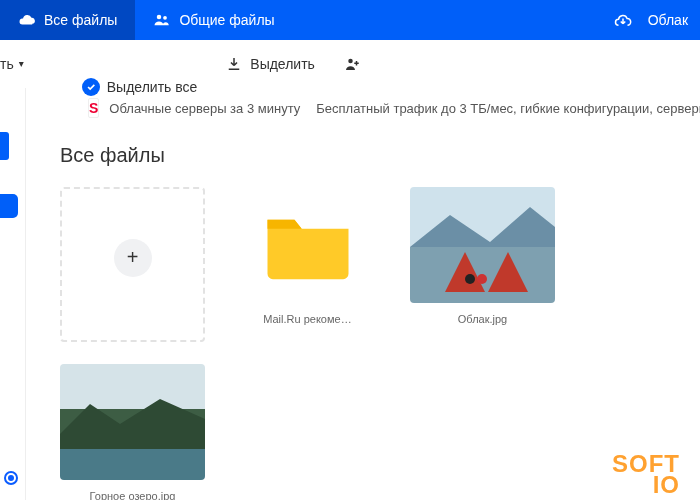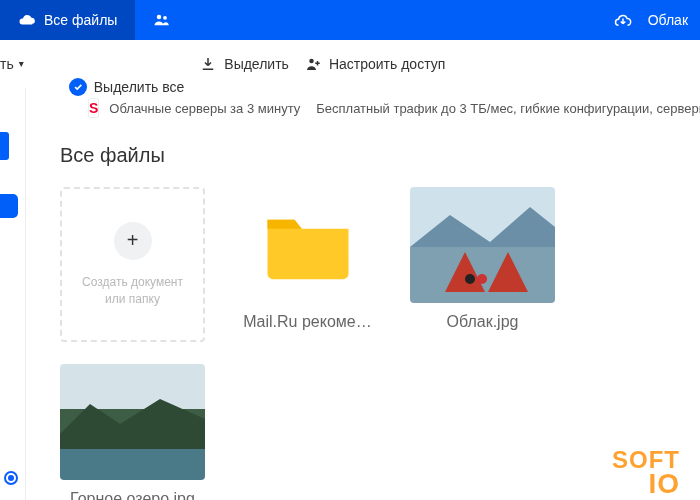--- a/index.html
+++ b/index.html
@@ -3,42 +3,42 @@
 <meta charset="utf-8">
 <style>
   * { box-sizing: border-box; margin: 0; padding: 0; }
   body { font-family: Arial, Helvetica, sans-serif; font-size: 14px; color: #333; width: 700px; height: 500px; overflow: hidden; position: relative; }
   .top-nav { background: #005ff9; height: 40px; display: flex; align-items: stretch; color: #fff; }
   .nav-tab { display: flex; align-items: center; gap: 8px; padding: 0 18px; cursor: pointer; font-size: 14px; }
   .nav-tab.active { background: #0048c2; }
   .nav-spacer { flex: 1; }
   .cloud-right { display: flex; align-items: center; gap: 16px; padding: 0 12px; cursor: pointer; }
   .icon-svg { display: inline-flex; width: 18px; height: 18px; }
-  .toolbar { display: flex; align-items: center; height: 48px; gap: 15px; padding: 0 6px 0 0; border-bottom: 1px solid #fff; }
+  .toolbar { display: flex; align-items: center; height: 48px; gap: 28px; padding: 0 6px 0 0; border-bottom: 1px solid #fff; }
   .toolbar-item { display: flex; align-items: center; gap: 7px; cursor: pointer; font-size: 14px; color: #333; }
   .toolbar-dd { display: flex; align-items: center; gap: 5px; cursor: pointer; padding-left: 0; }
   .check-circle { width: 18px; height: 18px; border-radius: 50%; background: #005ff9; display: inline-flex; align-items: center; justify-content: center; }
   .left-gutter { position: absolute; left: 0; top: 88px; width: 26px; height: 412px; border-right: 1px solid #eee; background: #fff; }
   .gutter-pill { position: absolute; left: -16px; width: 34px; height: 24px; border-radius: 5px; background: #005ff9; }
   .content { position: absolute; left: 26px; top: 88px; right: 0; bottom: 0; overflow: hidden; padding: 0 0 0 34px; }
   .banner { display: flex; align-items: center; gap: 10px; padding: 10px 0 18px 28px; font-size: 13px; color: #555; white-space: nowrap; }
   .banner-s { width: 20px; height: 20px; border: 1px solid #eee; border-radius: 2px; display: flex; align-items: center; justify-content: center; font-weight: bold; color: #e03; font-size: 14px; }
   .section-title { font-size: 20px; font-weight: 400; color: #333; margin: 8px 0 20px 0; }
   .grid { display: flex; flex-wrap: wrap; gap: 22px 30px; }
   .tile { width: 145px; }
   .tile .thumb { width: 145px; height: 116px; border-radius: 4px; overflow: hidden; display: flex; align-items: center; justify-content: center; position: relative; }
-  .tile .cap { margin-top: 10px; text-align: center; font-size: 16px; color: #666; white-space: nowrap; overflow: hidden; text-overflow: ellipsis; }
+  .tile .cap { margin-top: 10px; text-align: center; font-size: 11px; color: #666; white-space: nowrap; overflow: hidden; text-overflow: ellipsis; }
   .new-tile .thumb { border: 2px dashed #e2e2e2; flex-direction: column; height: 155px; }
   .new-tile { width: 145px; }
   .plus-btn { width: 38px; height: 38px; border-radius: 50%; background: #f0f1f3; display: flex; align-items: center; justify-content: center; font-size: 20px; color: #333; margin-bottom: 14px; }
   .new-cap { font-size: 12px; color: #b8b8b8; text-align: center; line-height: 1.4; }
   .folder-svg { width: 92px; height: 72px; }
   .watermark { position: absolute; right: 20px; bottom: 4px; font-family: Arial Black, Arial; font-weight: 900; letter-spacing: 1px; line-height: 0.9; text-align: right; color: #ff9a1f; opacity: 0.92; pointer-events: none; margin-top: 41px; }
   .watermark .l1 { font-size: 24px; }
-  .watermark .l2 { font-size: 28px; }
+  .watermark .l2 { font-size: 24px; }
   .acc-line { position: absolute; left: 0; top: 44px; width: 9px; height: 28px; background: #005ff9; border-radius: 0 3px 3px 0; }
 </style>
 </head>
 <body>
 
 <div class="top-nav">
   <div class="nav-tab active">
     <span class="icon-svg">
       <svg viewBox="0 0 24 24" fill="#fff">
           <path d="M19 18H6a4 4 0 1 1 .7-7.95A6 6 0 0 1 18 9a4 4 0 0 1 1 8z"></path>
@@ -47,20 +47,21 @@
     <span>Все файлы</span>
   </div>
   <div class="nav-tab">
     <span class="icon-svg">
       <svg viewBox="0 0 24 24" fill="#fff">
           <circle cx="8" cy="8" r="3"></circle>
           <circle cx="16" cy="9" r="2.5"></circle>
           <path d="M2 19c0-3 3-5 6-5s6 2 6 5M13 19c0-2.5 2-4 4-4s4 1.5 4 4"></path>
         </svg>
     </span>
+    <span>Общие файлы</span>
   </div>
   <div class="nav-spacer"></div>
   <div class="cloud-right">
     <span class="icon-svg">
       <svg viewBox="0 0 24 24" fill="none" stroke="#fff" stroke-width="2">
           <path d="M6 19a4 4 0 0 1 0-8 6 6 0 0 1 11.5-1A4 4 0 0 1 18 19"></path>
           <path d="M12 10v7m0 0l-3-3m3 3l3-3"></path>
         </svg>
     </span>
     <span>Облак</span>
@@ -89,21 +90,20 @@
     <span>Выделить</span>
   </div>
   <div class="toolbar-item">
     <span class="icon-svg">
       <svg viewBox="0 0 24 24" fill="#333">
           <circle cx="10" cy="8" r="3"></circle>
           <path d="M4 20c0-3 3-5 6-5s6 2 6 5"></path>
           <path d="M18 8v6m-3-3h6" stroke="#333" stroke-width="2"></path>
         </svg>
     </span>
-    <span>Настроить доступ</span>
   </div>
 </div>
 
 <div class="left-gutter">
   <div class="acc-line"></div>
   <div class="gutter-pill" style="top:106px;"></div>
   <div style="position:absolute;left:4px;bottom:12px;">
     <svg width="14" height="14" viewBox="0 0 14 14">
         <circle cx="7" cy="7" r="6" fill="none" stroke="#0a5cff" stroke-width="2"></circle>
         <circle cx="7" cy="7" r="3" fill="#0a5cff"></circle>
@@ -118,21 +118,20 @@
     <span style="margin-left:6px;">Бесплатный трафик до 3 ТБ/мес, гибкие конфигурации, серверы на Linu</span>
   </div>
 
   <h2 class="section-title">Все файлы</h2>
 
   <div class="grid">
 
     <div class="tile new-tile">
       <div class="thumb">
         <div class="plus-btn">+</div>
-        <div class="new-cap"><span>Создать документ<br>или папку</span></div>
       </div>
     </div>
 
     <div class="tile">
       <div class="thumb">
         <svg class="folder-svg" viewBox="0 0 100 80">
           <path d="M5 12h30l8 10h52v50a6 6 0 0 1-6 6H11a6 6 0 0 1-6-6V12z" fill="#ffca28"></path>
           <path d="M5 12h30l8 10H5z" fill="#f7b500"></path>
         </svg>
       </div>

